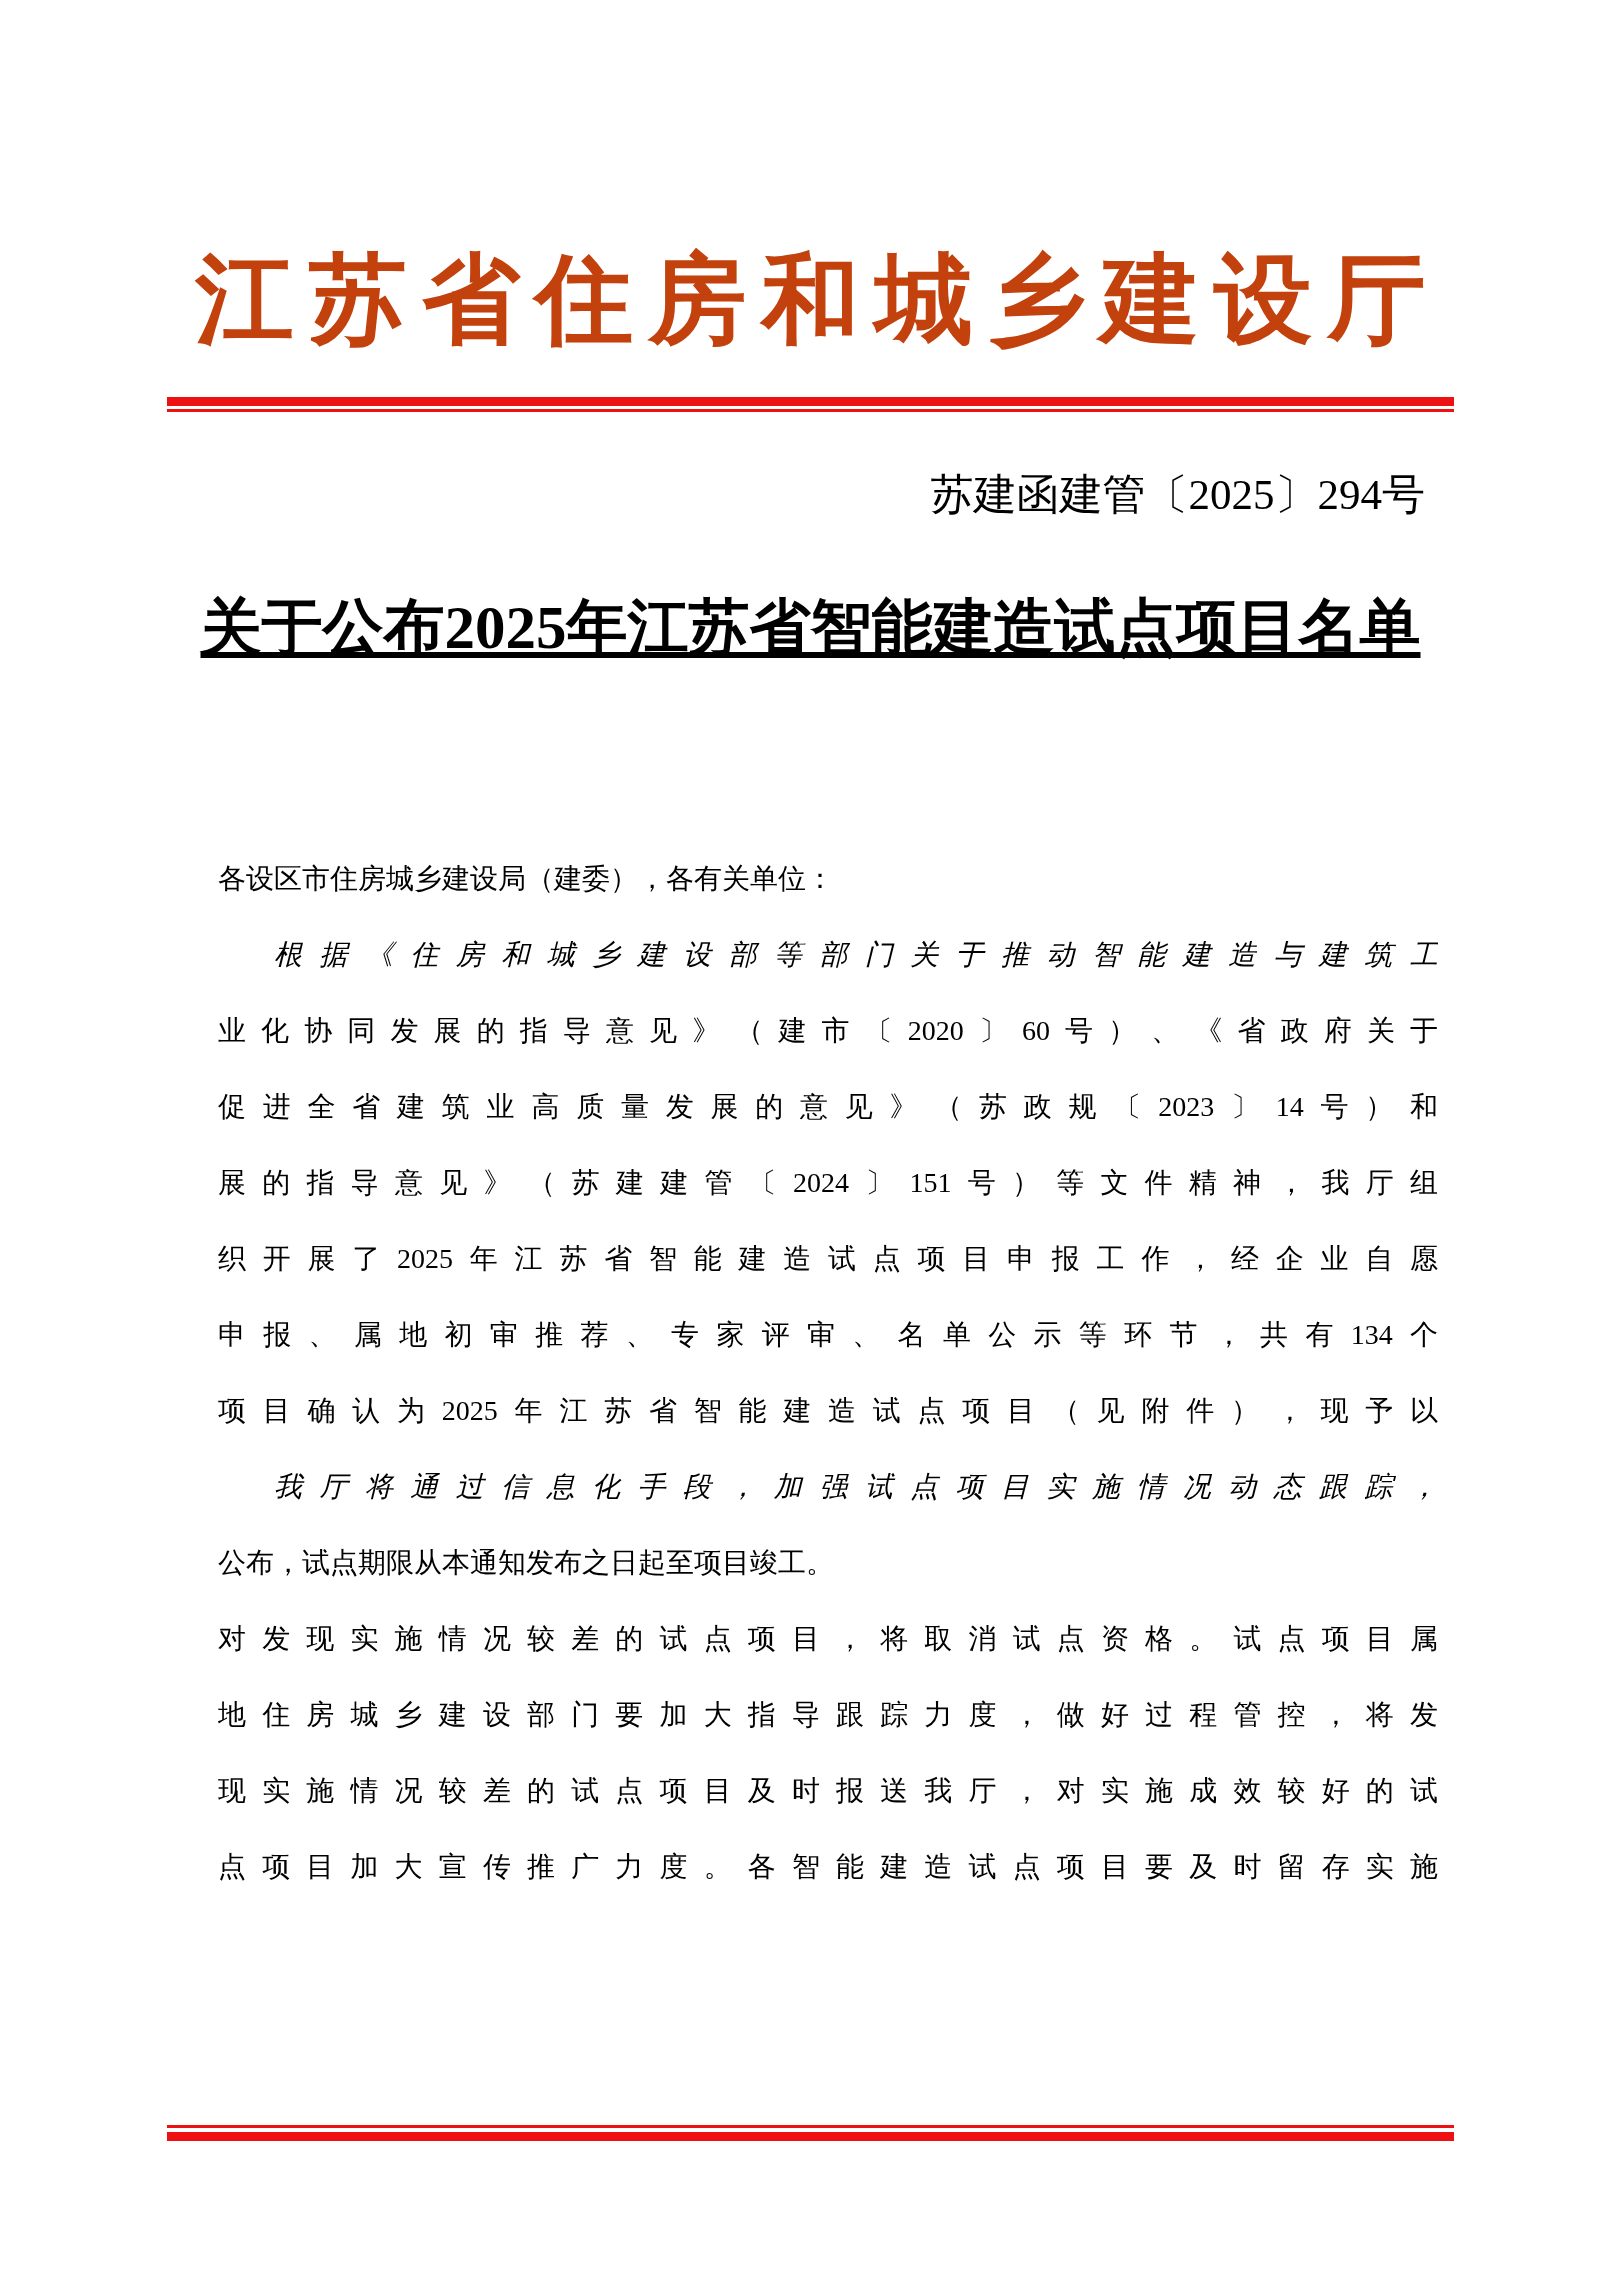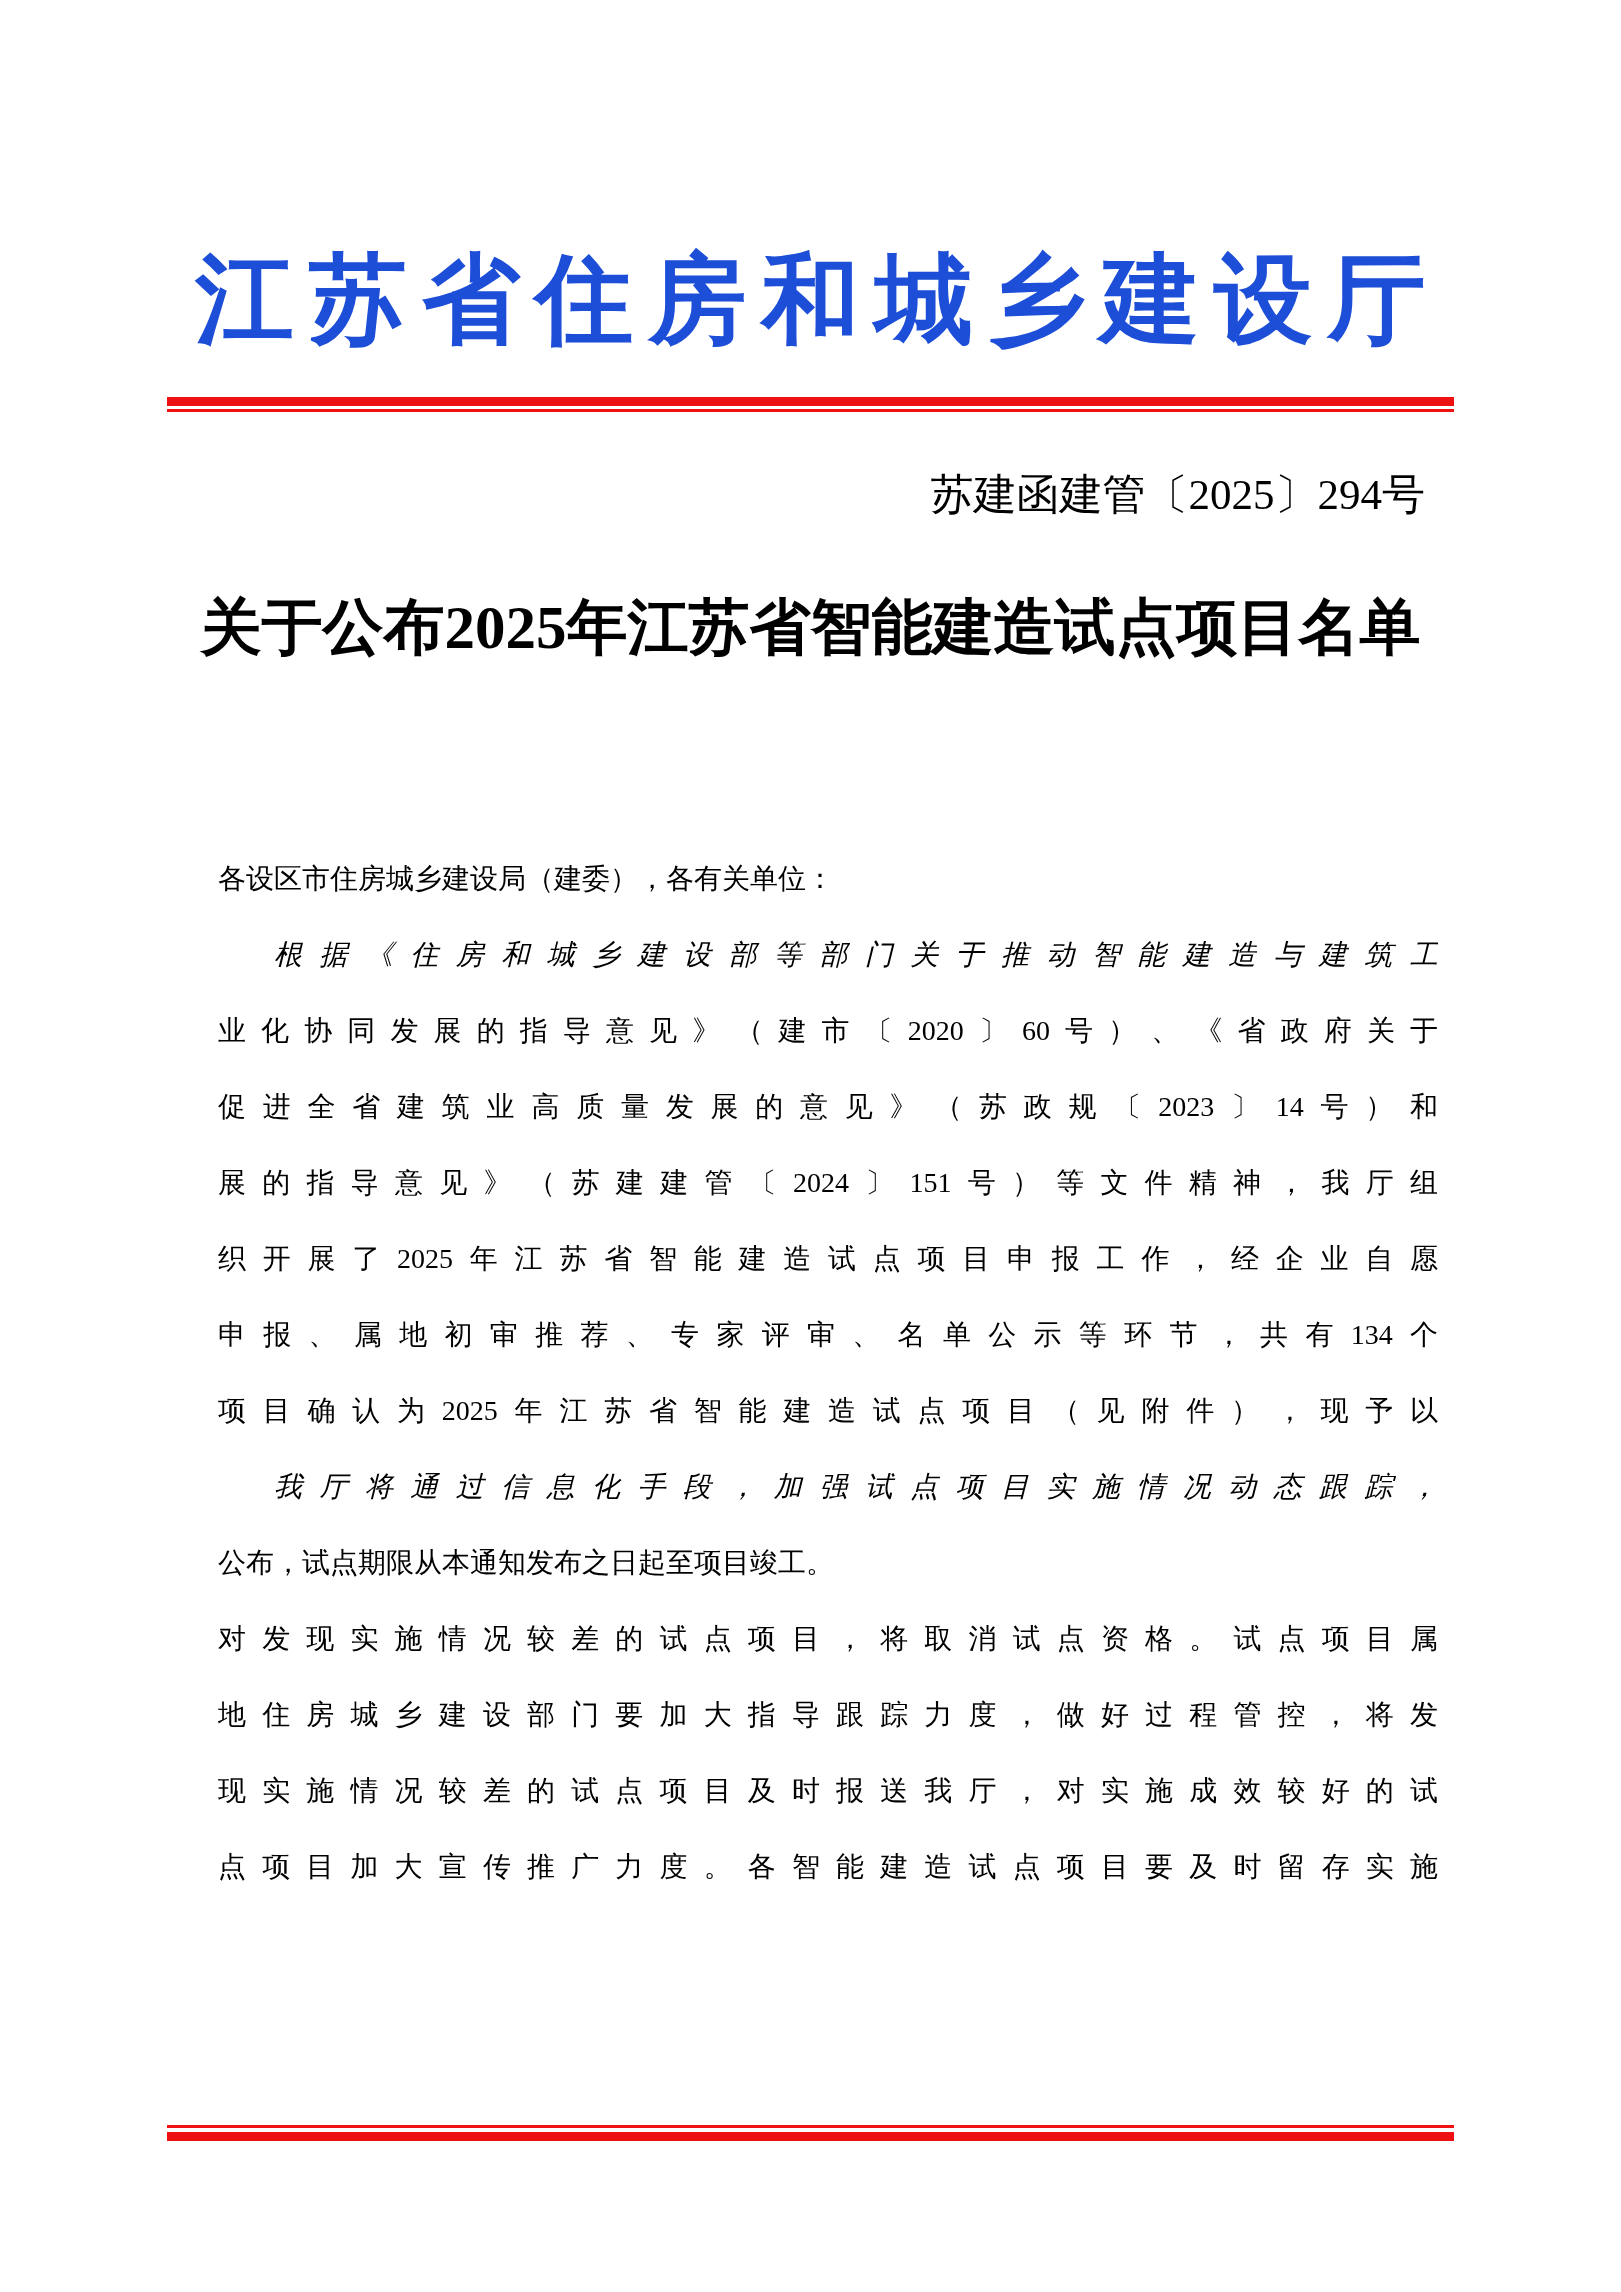--- a/index.html
+++ b/index.html
@@ -17,21 +17,21 @@
   .agency {
     position: absolute;
     top: 237px;
     left: 0;
     width: 100%;
     text-align: center;
     font-size: 98px;
     font-weight: bold;
     letter-spacing: 0.155em;
     text-indent: 0.155em; 
-    color: #1d4ed8;
+    color: #c2410c;
     white-space: nowrap;
     line-height: 1.3;
   }
 
   
   .rule { position: absolute; left: 167px; width: 1287px; }
   .rule-top { top: 397px; }
   .rule-bottom { top: 2125px; }
   .rule .bar-thick { height: 8.8px; background: #ee1111; }
   .rule .bar-thin  { height: 2.9px; background: #ee1111; }
@@ -51,20 +51,21 @@
   
   .notice-title {
     position: absolute;
     top: 582px;
     left: 0;
     width: 100%;
     text-align: center;
     font-size: 61px;
     font-weight: bold;
     line-height: 92px;
+    text-decoration: underline;
   }
 
   
   .body-text {
     position: absolute;
     top: 841px;
     left: 218px;
     width: 1220px;
     font-size: 28px;
   }

